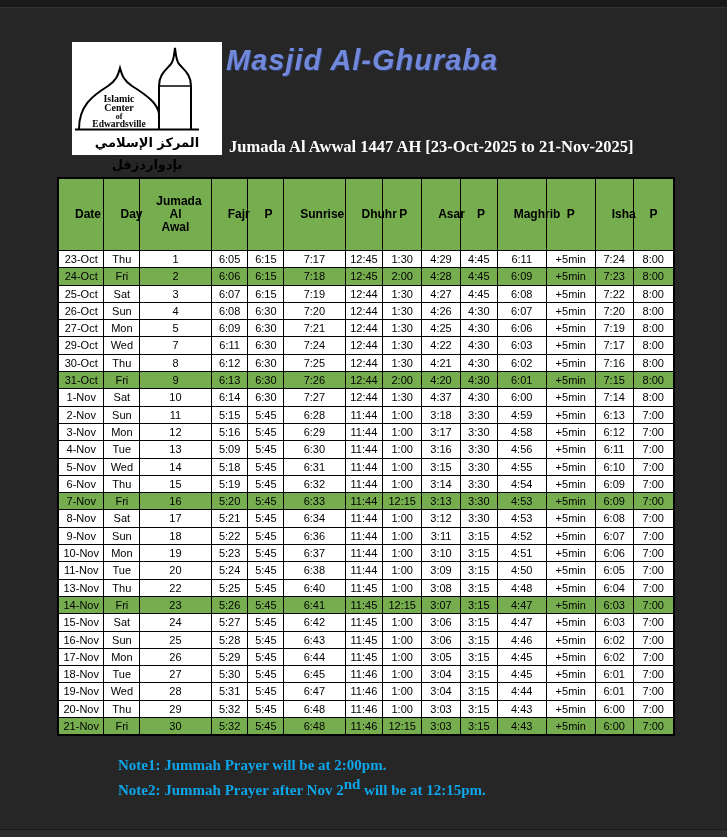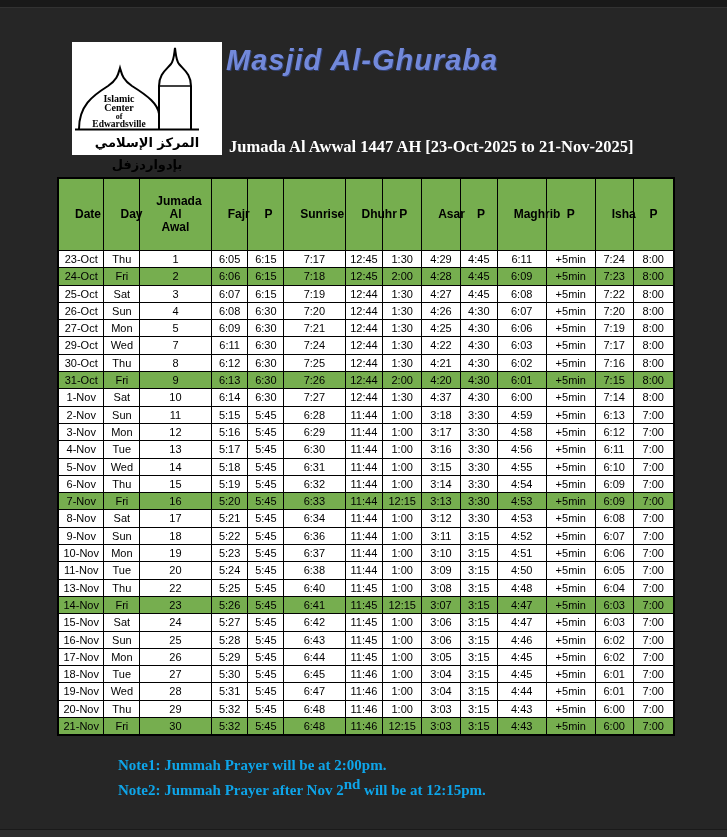--- a/index.html
+++ b/index.html
@@ -290,21 +290,21 @@
           <td>3:30</td>
           <td>4:58</td>
           <td>+5min</td>
           <td>6:12</td>
           <td>7:00</td>
         </tr>
         <tr>
           <td>4-Nov</td>
           <td>Tue</td>
           <td>13</td>
-          <td>5:17</td>
+          <td>5:09</td>
           <td>5:45</td>
           <td>6:30</td>
           <td>11:44</td>
           <td>1:00</td>
           <td>3:16</td>
           <td>3:30</td>
           <td>4:56</td>
           <td>+5min</td>
           <td>6:11</td>
           <td>7:00</td>

